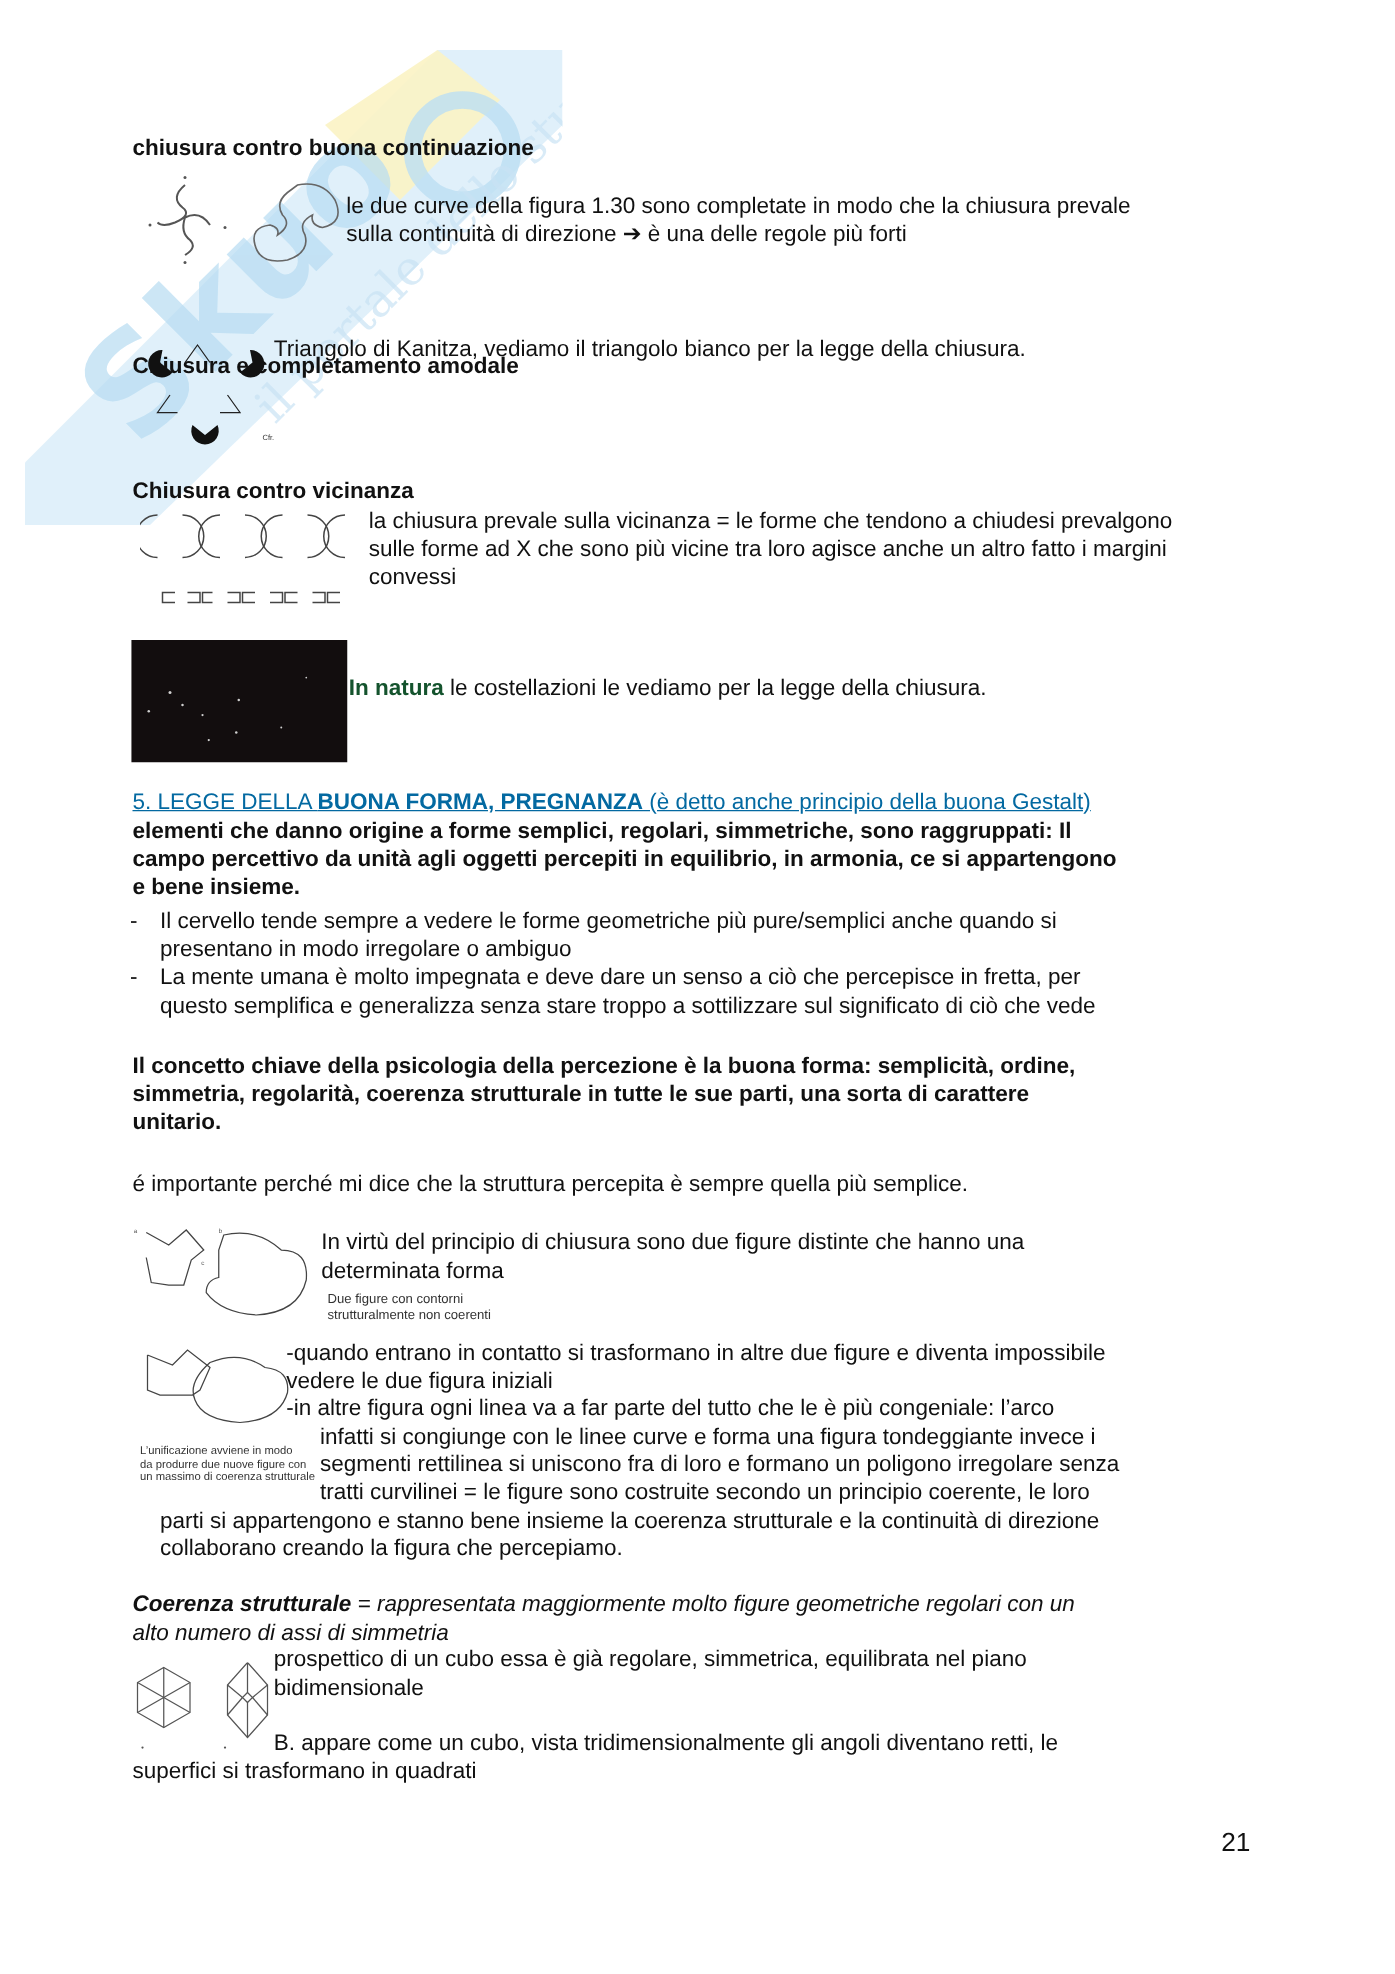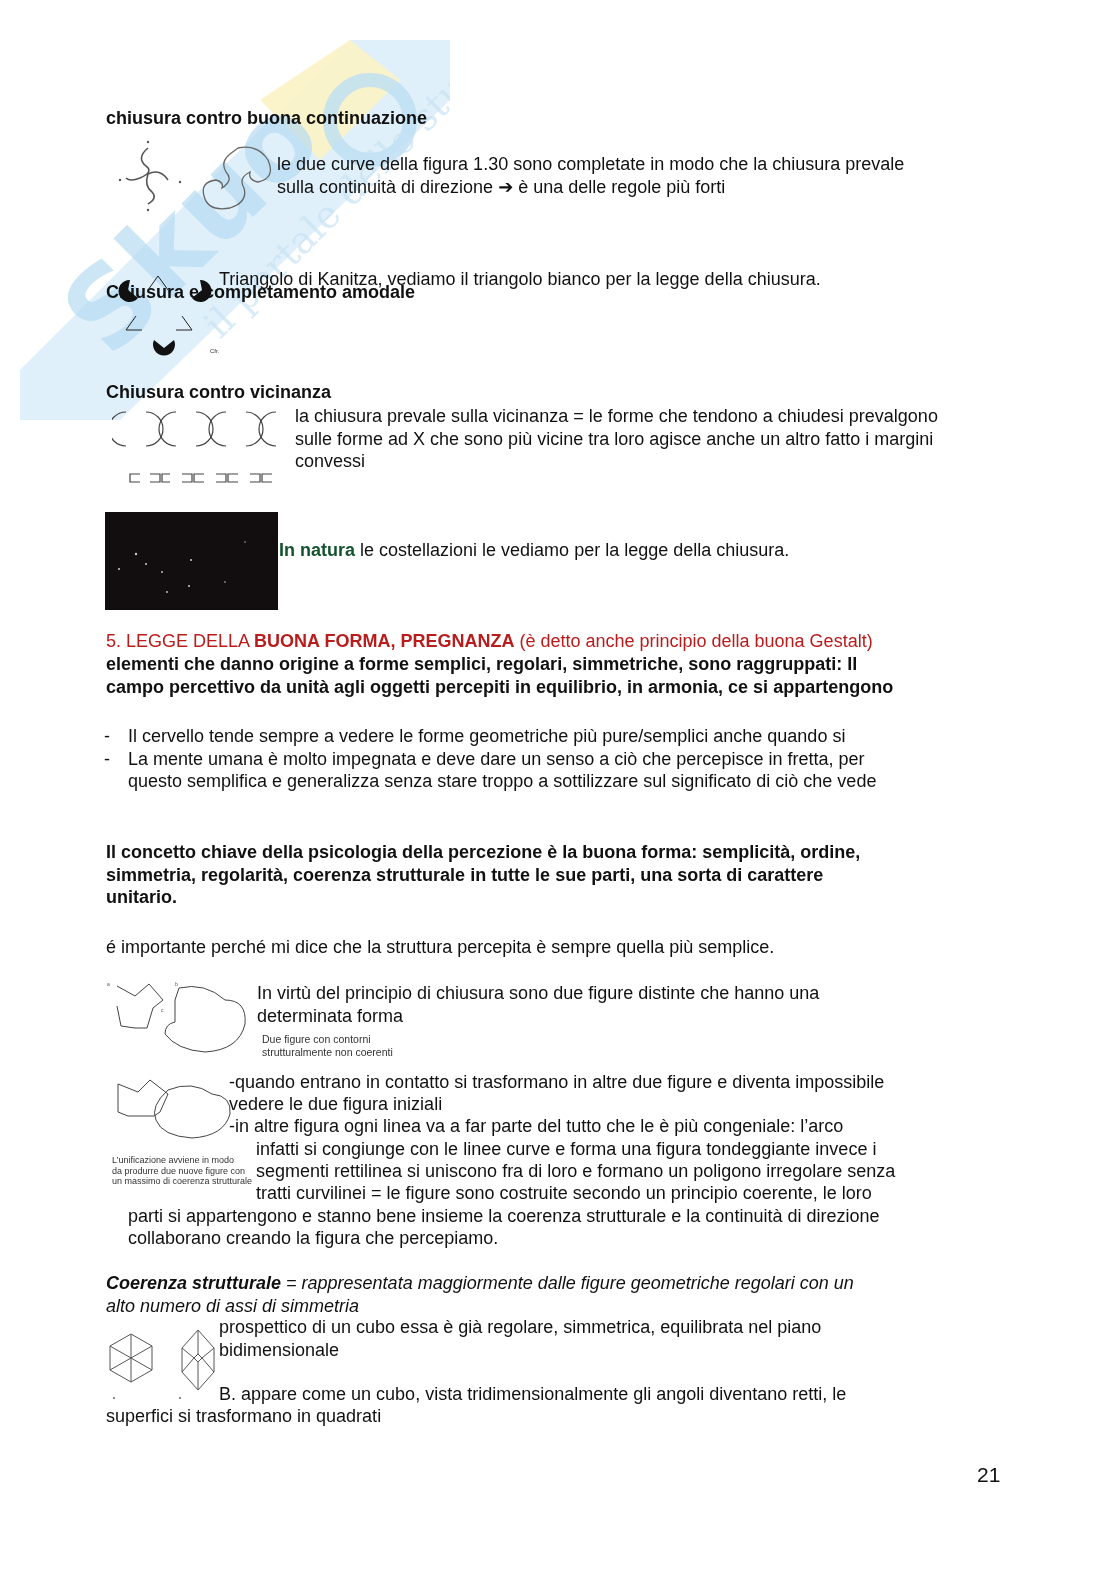--- a/index.html
+++ b/index.html
@@ -7,21 +7,21 @@
       width: 1116px; height: 1579px; position: relative; overflow: hidden;
       font-family: "Liberation Sans", sans-serif; color: #111;
     }
     .watermark {
       position: absolute; left: 20px; top: 40px; width: 430px; height: 380px;
       pointer-events: none; z-index: 0;
     }
     .abs { position: absolute; z-index: 1; }
     .t { font-size: 18px; line-height: 22.5px; }
     .h { font-weight: bold; font-size: 18px; line-height: 22.5px; }
-    .red { color: #b91c1c; }
+    .red { color: #0369a1; text-decoration: underline; }
     .grey-bold { color: #14532d; font-weight: bold; }
     .small-cap { font-size: 10.5px; line-height: 12.5px; color: #333; }
     .dash-row { display: flex; }
     .dash-row .dash { width: 24px; flex: none; }
     .italic { font-style: italic; }
     .pagenum { font-size: 21px; }
     svg { display: block; }
   </style>
 </head>
 <body>
@@ -114,26 +114,28 @@
 <div class="abs t" style="left:279px; top:539px;">
   <span class="grey-bold">In natura</span><span> le costellazioni le vediamo per la legge della chiusura.</span>
 </div>
 
 <div class="abs t red" style="left:106px; top:630px;">
   <span>5. LEGGE DELLA </span><b>BUONA FORMA, PREGNANZA</b><span> (è detto anche principio della buona Gestalt)</span>
 </div>
 <div class="abs h" style="left:106px; top:653px;">
   <div>elementi che danno origine a forme semplici,  regolari, simmetriche, sono raggruppati: Il</div>
   <div>campo percettivo da unità agli oggetti percepiti in equilibrio, in armonia, ce si appartengono</div>
+  <div>e bene insieme.</div>
 </div>
 <div class="abs t" style="left:104px; top:725px;">
   <div class="dash-row">
     <span class="dash">-</span>
     <div>
       <div>Il cervello tende sempre a vedere le forme geometriche più pure/semplici anche quando si</div>
+      <div>presentano in modo irregolare o ambiguo</div>
     </div>
   </div>
   <div class="dash-row">
     <span class="dash">-</span>
     <div>
       <div>La mente umana è molto impegnata e deve dare un senso a ciò che percepisce in fretta, per</div>
       <div>questo semplifica e generalizza senza stare troppo a sottilizzare sul significato di ciò che vede</div>
     </div>
   </div>
 </div>
@@ -178,21 +180,21 @@
 <div class="abs t" style="left:229px; top:1071px;">-quando entrano in contatto si trasformano in altre due figure e diventa impossibile</div>
 <div class="abs t" style="left:229px; top:1093px;">vedere le due figura iniziali</div>
 <div class="abs t" style="left:229px; top:1115px;">-in altre figura ogni linea va a far parte del tutto che le è più congeniale: l’arco</div>
 <div class="abs t" style="left:256px; top:1138px;">infatti si congiunge con le linee curve e forma una figura tondeggiante invece i</div>
 <div class="abs t" style="left:256px; top:1160px;">segmenti rettilinea si uniscono fra di loro e formano un poligono irregolare senza</div>
 <div class="abs t" style="left:256px; top:1182px;">tratti curvilinei = le figure sono costruite secondo un principio coerente, le loro</div>
 <div class="abs t" style="left:128px; top:1205px;">parti si appartengono e stanno bene insieme la coerenza strutturale e la continuità di direzione</div>
 <div class="abs t" style="left:128px; top:1227px;">collaborano creando la figura che percepiamo.</div>
 
 <div class="abs t italic" style="left:106px; top:1272px;">
-  <div><b>Coerenza strutturale</b><span> = rappresentata maggiormente dalle figure geometriche regolari con un</span></div>
+  <div><b>Coerenza strutturale</b><span> = rappresentata maggiormente molto figure geometriche regolari con un</span></div>
   <div>alto numero di assi di simmetria</div>
 </div>
 <div class="abs" style="left:108px; top:1330px;">
   <svg width="110" height="75" viewBox="0 0 110 75">
     <g fill="none" stroke="#555" stroke-width="1">
       <polygon points="23,4 44,16 44,40 23,52 2,40 2,16"></polygon>
       <line x1="23" y1="4" x2="23" y2="52"></line>
         <line x1="2" y1="16" x2="44" y2="40"></line>
         <line x1="44" y1="16" x2="2" y2="40"></line>
       <polygon points="90,0 106,18 106,42 90,60 74,42 74,18"></polygon>

